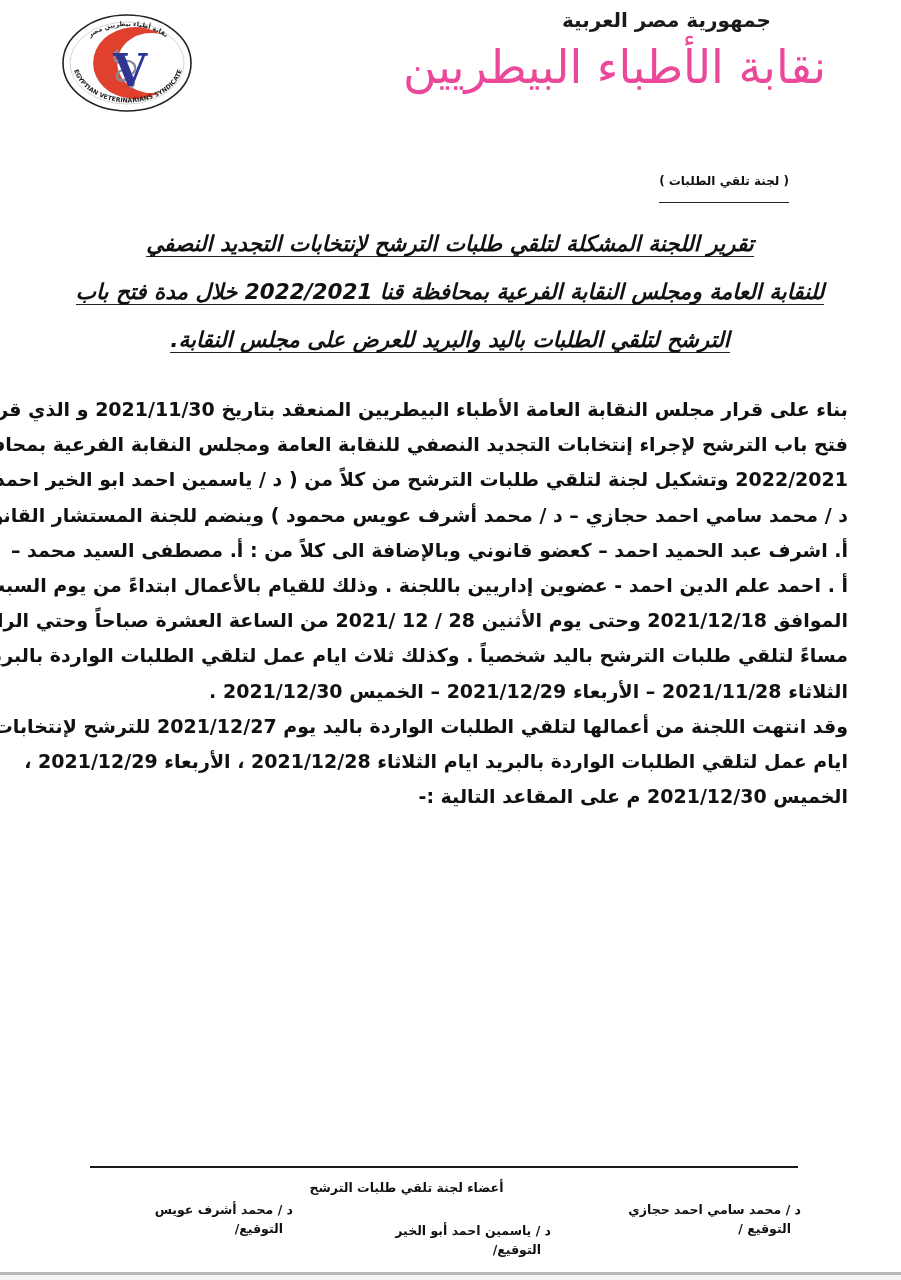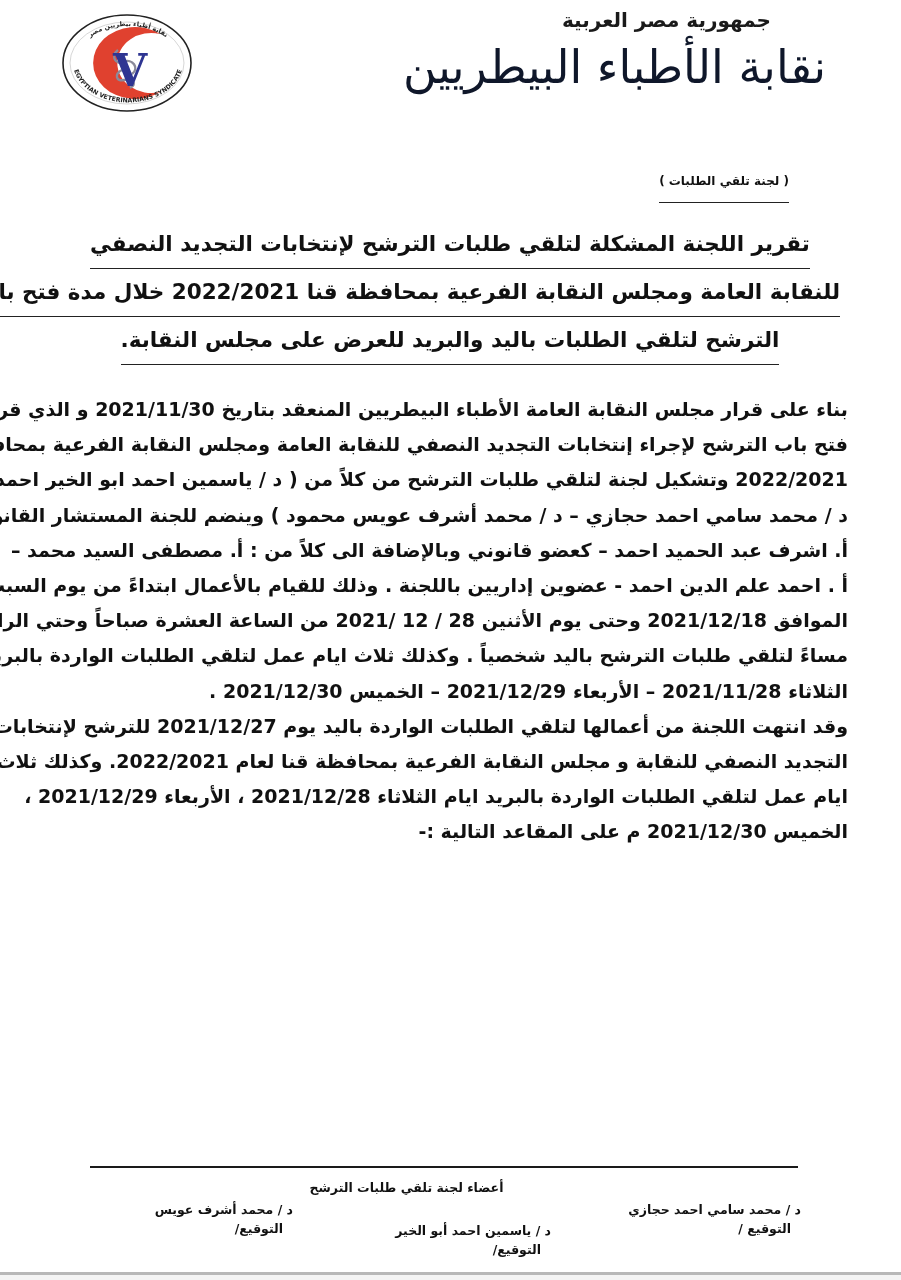--- a/index.html
+++ b/index.html
@@ -59,21 +59,21 @@
       color: #1a1a1a;
       white-space: nowrap;
     }
     .syndicate {
       position: absolute;
       right: 75px;
       top: 40px;
       direction: rtl;
       font-family: "DejaVu Serif", serif;
       font-size: 46px;
-      color: #0f172a;
+      color: #ec4899;
       white-space: nowrap;
       letter-spacing: 1px;
     }
 
     .committee-tag {
       position: absolute;
       right: 112px;
       top: 174px;
       direction: rtl;
       font-weight: bold;
@@ -95,22 +95,23 @@
       font-weight: bold;
       font-size: 21.5px;
       line-height: 48px;
     }
     .title-line {
       display: block;
       text-align: center;
     }
     .title-line span {
       border-bottom: 1.5px solid #222;
-      padding-bottom: 12px;
-      white-space: nowrap;
+      padding-bottom: 0;
+      white-space: nowrap;
+      font-style: italic;
     }
 
     
     .body-text {
       position: absolute;
       left: 62px;
       top: 392px;
       width: 786px;
       direction: rtl;
       font-weight: bold;
@@ -205,21 +206,20 @@
     <span class="body-line">بناء على قرار مجلس النقابة العامة الأطباء البيطريين المنعقد بتاريخ 2021/11/30 و الذي قرر</span>
     <span class="body-line">فتح باب الترشح لإجراء إنتخابات التجديد النصفي للنقابة العامة ومجلس النقابة الفرعية بمحافظة قنا</span>
     <span class="body-line">2022/2021  وتشكيل لجنة لتلقي طلبات الترشح من كلاً من  ( د / ياسمين احمد ابو الخير احمد حافظ –</span>
     <span class="body-line">د / محمد سامي احمد حجازي  – د / محمد أشرف عويس محمود  ) وينضم للجنة المستشار القانوني للنقابة</span>
     <span class="body-line">أ. اشرف عبد الحميد احمد –  كعضو قانوني وبالإضافة الى كلاً من : أ. مصطفى السيد محمد –</span>
     <span class="body-line">أ . احمد علم الدين احمد  -  عضوين إداريين باللجنة . وذلك للقيام بالأعمال ابتداءً من يوم السبت</span>
     <span class="body-line">الموافق 2021/12/18 وحتى يوم الأثنين 28 / 12 /2021 من الساعة العشرة صباحاً  وحتي الرابعة</span>
     <span class="body-line">مساءً لتلقي طلبات الترشح باليد شخصياً  .  وكذلك ثلاث ايام عمل لتلقي الطلبات الواردة بالبريد ايام</span>
     <span class="body-line last">الثلاثاء 2021/11/28 – الأربعاء 2021/12/29 – الخميس 2021/12/30 .</span>
     <span class="body-line">وقد انتهت اللجنة من أعمالها لتلقي الطلبات الواردة باليد يوم 2021/12/27 للترشح لإنتخابات</span>
-    <span class="body-line">التجديد النصفي للنقابة و مجلس النقابة الفرعية بمحافظة قنا لعام 2022/2021. وكذلك ثلاث</span>
     <span class="body-line">ايام عمل لتلقي الطلبات الواردة بالبريد ايام الثلاثاء 2021/12/28 ، الأربعاء 2021/12/29 ،</span>
     <span class="body-line last">الخميس 2021/12/30 م على المقاعد التالية :-</span>
   </div>
 
   <div class="footer-rule"></div>
   <div class="footer-heading">أعضاء لجنة تلقي طلبات الترشح</div>
 
   <div class="sig sig-1">
     <span>د / محمد سامي احمد حجازي</span>
     <span class="sig-label">التوقيع /</span>

